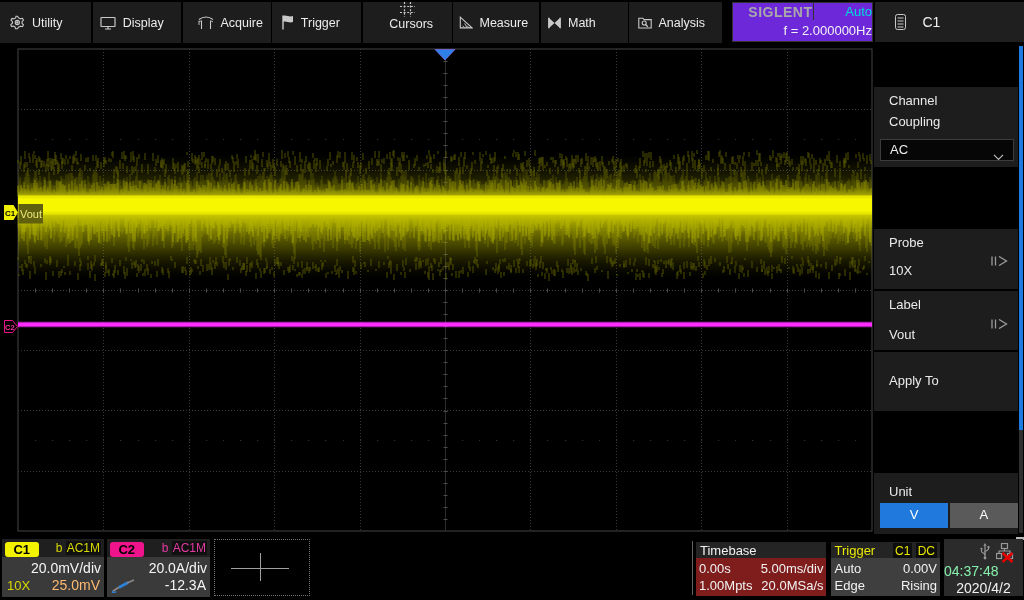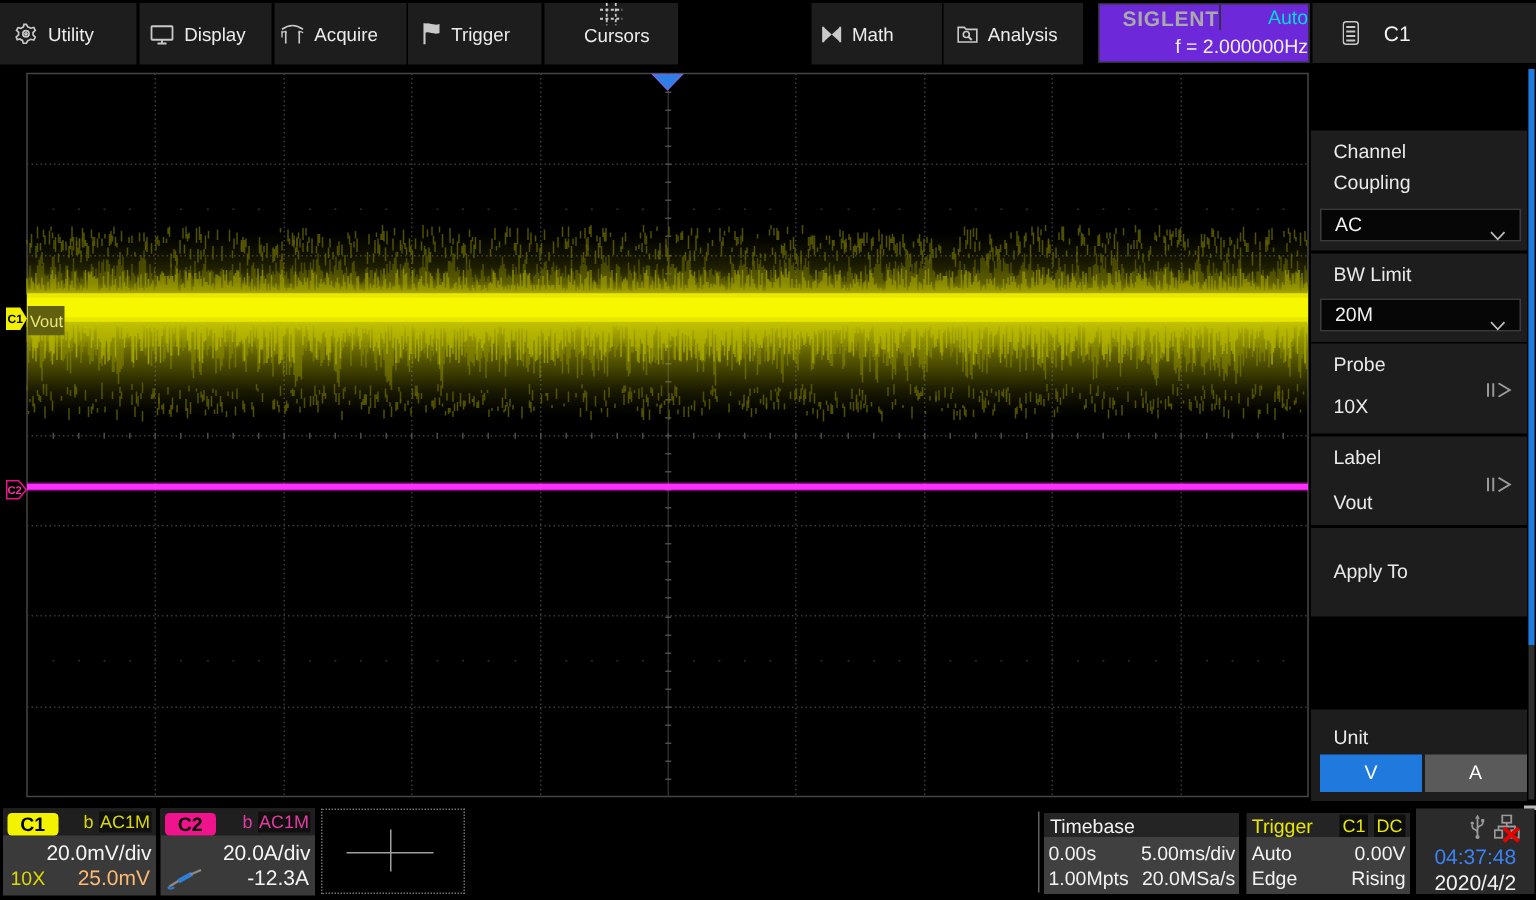--- a/index.html
+++ b/index.html
@@ -107,21 +107,21 @@
     </div>
 <div class="mbtn" style="left:92.5px;width:88.5px;padding-left:7.3px;box-sizing:border-box;">
       <svg width="16" height="14" viewBox="0 0 16 14">
         <g fill="none" stroke="#c9c9c9" stroke-width="1.2">
    <rect x="1" y="1.5" width="14" height="9" rx="0.5"></rect>
           <path d="M8 10.5V13M5 13H11"></path>
         </g>
       </svg>
       <span class="lbl">Display</span>
     </div>
-<div class="mbtn" style="left:182.5px;width:88px;padding-left:4px;box-sizing:border-box;">
+<div class="mbtn" style="left:182.5px;width:88px;padding-left:15px;box-sizing:border-box;">
       <svg width="16" height="14" viewBox="0 0 16 14">
         <g fill="none" stroke="#c9c9c9" stroke-width="1.1">
    <path d="M1 3.5 Q8 -1.5 15 3.5"></path>
           <path d="M3.5 4.5V13M12.5 4.5V13"></path>
           <path d="M1 6 Q2.5 4.2 4 6M12 6 Q13.5 4.2 15 6" stroke-width="0.9"></path>
           <path d="M1 4.5V9" stroke-width="0.9"></path>
         </g>
       </svg>
       <span class="lbl">Acquire</span>
     </div>
@@ -133,20 +133,29 @@
       <span class="lbl">Trigger</span>
     </div>
 <div class="mbtn" style="left:362.5px;width:89px;padding-left:8.4px;box-sizing:border-box;flex-direction:column;">
       <svg width="15" height="15" viewBox="0 0 15 15">
         <g stroke="#c9c9c9" stroke-width="1.2" stroke-dasharray="2 1.6" fill="none">
    <path d="M4.5 0V15M10.5 0V15M0 4.5H15M0 10.5H15"></path>
         </g>
       </svg>
       <span class="lbl">Cursors</span>
     </div>
+<div class="mbtn" style="left:453px;width:86px;padding-left:5.5px;box-sizing:border-box;">
+      <svg width="14" height="13" viewBox="0 0 14 13">
+        <g fill="none" stroke="#c9c9c9">
+   <path d="M1.3 11.9 L13 11.9 L1.3 1.2 Z" stroke-width="1.1"></path>
+          <path d="M3.5 9.7 L5.7 11.9M5.7 7.4 L8 11.9M8 9.7 L10.2 11.9" stroke-width="0.9"></path>
+        </g>
+      </svg>
+      <span class="lbl">Measure</span>
+    </div>
 <div class="mbtn" style="left:629px;width:93px;padding-left:8.5px;box-sizing:border-box;">
       <svg width="14" height="13" viewBox="0 0 14 13">
         <g fill="none" stroke="#c9c9c9" stroke-width="1.1">
    <path d="M0.8 2.2 H4.8 L6.2 3.6 H13.2 V12 H0.8 Z"></path>
           <circle cx="6.2" cy="7" r="2"></circle>
           <path d="M7.6 8.5 L9.8 10.7" stroke-width="1.3"></path>
         </g>
       </svg>
       <span class="lbl">Analysis</span>
     </div>
@@ -177,26 +186,20 @@
 </div>
 
 <div class="sec" style="top:46.5px;height:60px;margin-top:40px;">
       <div class="slab" style="top:6px;">Channel</div>
  <div class="abs" style="left:6px;top:32px;width:69px;height:21.5px;background:#2079dd;color:#000;font-size:13px;text-align:center;line-height:21.5px;">on</div>
  <div class="abs" style="left:75px;top:32px;width:69px;height:21.5px;background:#747474;"></div>
     </div>
 <div class="sec" style="top:107.5px;height:59.5px;">
       <div class="slab" style="top:6px;">Coupling</div>
  <div class="drop" style="top:31px;">AC<span class="abs" style="right:8px;top:7px;"><svg width="12" height="7" viewBox="0 0 12 7">
-            <path d="M1 0.8 L5.5 5.5 L10 0.8" stroke="#bcbcbc" stroke-width="1.2" fill="none"></path>
-          </svg></span></div>
-    </div>
-<div class="sec" style="top:168.5px;height:59px;">
-      <div class="slab" style="top:6px;">BW Limit</div>
- <div class="drop" style="top:30.5px;">20M<span class="abs" style="right:8px;top:7px;"><svg width="12" height="7" viewBox="0 0 12 7">
             <path d="M1 0.8 L5.5 5.5 L10 0.8" stroke="#bcbcbc" stroke-width="1.2" fill="none"></path>
           </svg></span></div>
     </div>
 <div class="sec" style="top:229px;height:60px;">
       <div class="slab" style="top:6px;">Probe</div>
  <span class="abs" style="right:10px;top:23px;"><svg width="17" height="10" viewBox="0 0 17 10">
           <g stroke="#9a9a9a" stroke-width="1.3" fill="none">
  <path d="M1 0.5V9.5M4.5 0.5V9.5M8 0.5 L15.5 5 L8 9.5"></path>
           </g>
         </svg></span>
@@ -247,21 +250,21 @@
         </svg></div>
  <div class="abs" style="right:4px;top:38px;color:#f5f5f5;font-size:14px;">-12.3A</div>
 </div>
 <div class="abs" style="left:213.5px;top:539px;width:96px;height:57px;border:1px dotted #6f6f6f;box-sizing:border-box;">
  <div class="abs" style="left:16px;top:27.5px;width:58px;height:1px;background:#a0a0a0;"></div>
  <div class="abs" style="left:45.5px;top:13px;width:1px;height:28px;background:#a0a0a0;"></div>
 </div>
 <div class="abs" style="left:691.5px;top:541px;width:1px;height:54px;background:#606060;"></div>
 <div class="abs" style="left:696px;top:541.5px;width:129.5px;height:54px;background:#242424;">
  <div class="abs" style="left:4px;top:1px;color:#f2f2f2;font-size:13px;">Timebase</div>
- <div class="abs" style="left:0;top:16px;width:100%;height:38px;background:#404040;color:#f2f2f2;font-size:13px;">
+ <div class="abs" style="left:0;top:16px;width:100%;height:38px;background:#7f1d1d;color:#f2f2f2;font-size:13px;">
    <div class="abs" style="left:3px;top:3px;">0.00s</div>
         <div class="abs" style="right:2px;top:3px;">5.00ms/div</div>
    <div class="abs" style="left:3px;top:20.5px;">1.00Mpts</div>
         <div class="abs" style="right:2px;top:20.5px;">20.0MSa/s</div>
  </div>
     </div>
 <div class="abs" style="left:830.5px;top:541.5px;width:109.5px;height:54px;background:#242424;">
  <div class="abs" style="left:4px;top:1px;color:#e8e800;font-size:13px;">Trigger</div>
  <div class="abs" style="right:3px;top:1.5px;font-size:12px;color:#e8e800;"><span style="background:#0d0d0d;padding:0.5px 2px;">C1</span> <span style="background:#0d0d0d;padding:0.5px 2px;">DC</span></div>
  <div class="abs" style="left:0;top:16px;width:100%;height:38px;background:#3f3f3f;color:#f2f2f2;font-size:13px;">
@@ -287,16 +290,16 @@
           <g fill="none" stroke="#999999" stroke-width="1.2">
  <rect x="5.5" y="0.5" width="6" height="5"></rect>
             <rect x="0.5" y="10.5" width="5" height="5"></rect>
             <rect x="11.5" y="10.5" width="5" height="5"></rect>
  <path d="M8.5 5.5V8M3 10.5V8H14V10.5"></path>
           </g>
         </svg></div>
  <div class="abs" style="left:57px;top:10px;"><svg width="13" height="11" viewBox="0 0 13 11">
           <path d="M1.5 1 L11.5 10 M11.5 1 L1.5 10" stroke="#e60000" stroke-width="2.6"></path>
         </svg></div>
- <div class="abs" style="left:0;top:24px;width:100%;text-align:center;color:#3b82f6;font-size:14px;">04:37:48</div>
+ <div class="abs" style="left:0;top:24px;width:100%;text-align:left;color:#86efac;font-size:14px;">04:37:48</div>
  <div class="abs" style="left:0;top:41px;width:100%;text-align:center;color:#f2f2f2;font-size:14px;">2020/4/2</div>
 </div>
 
 </div>
 </body></html>

